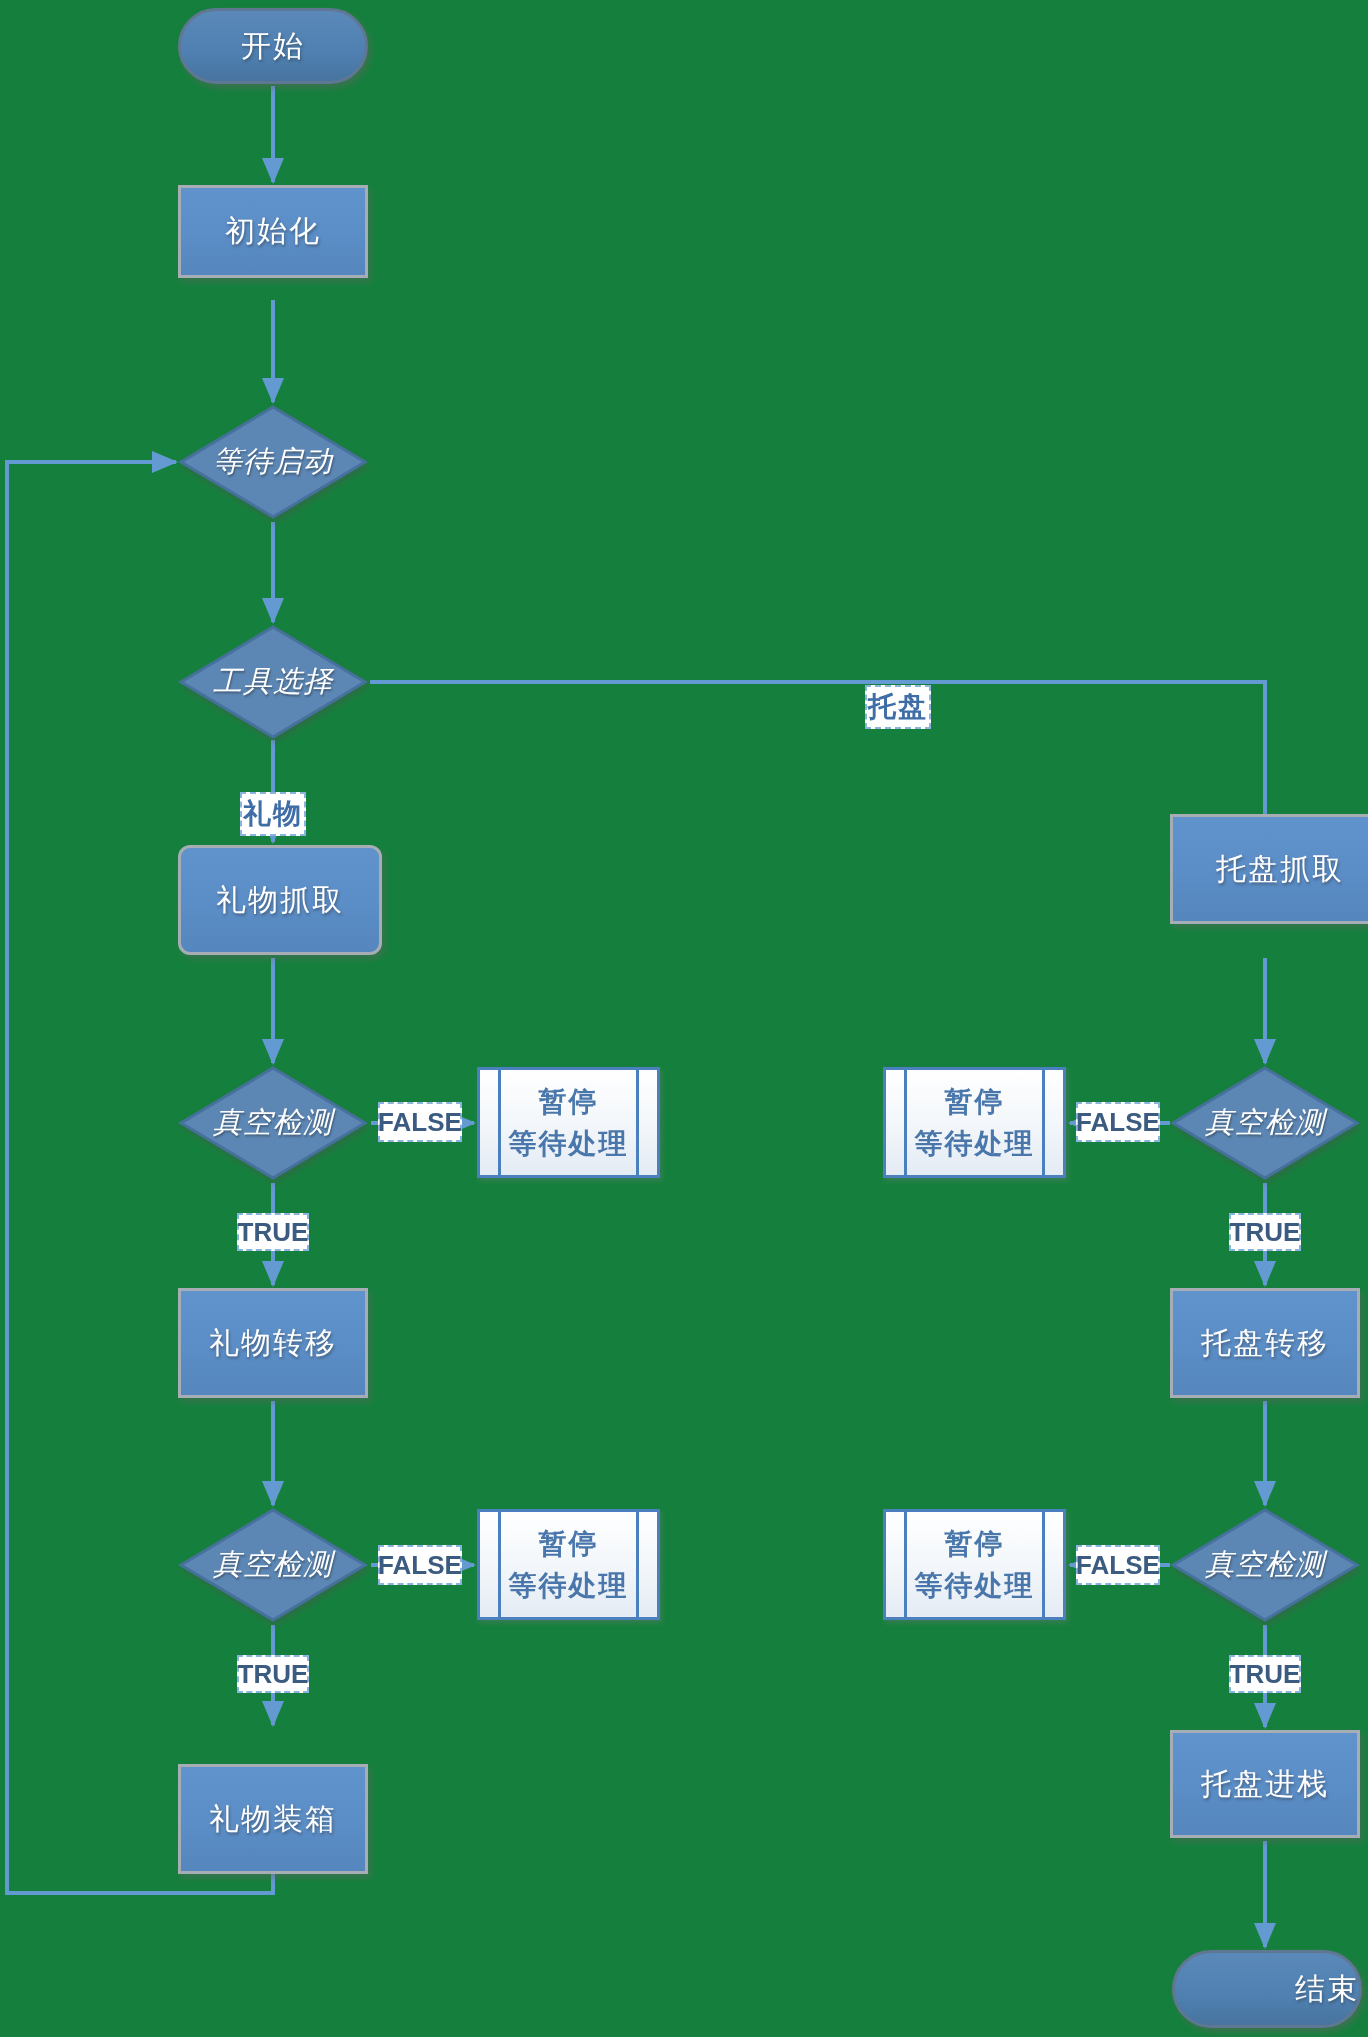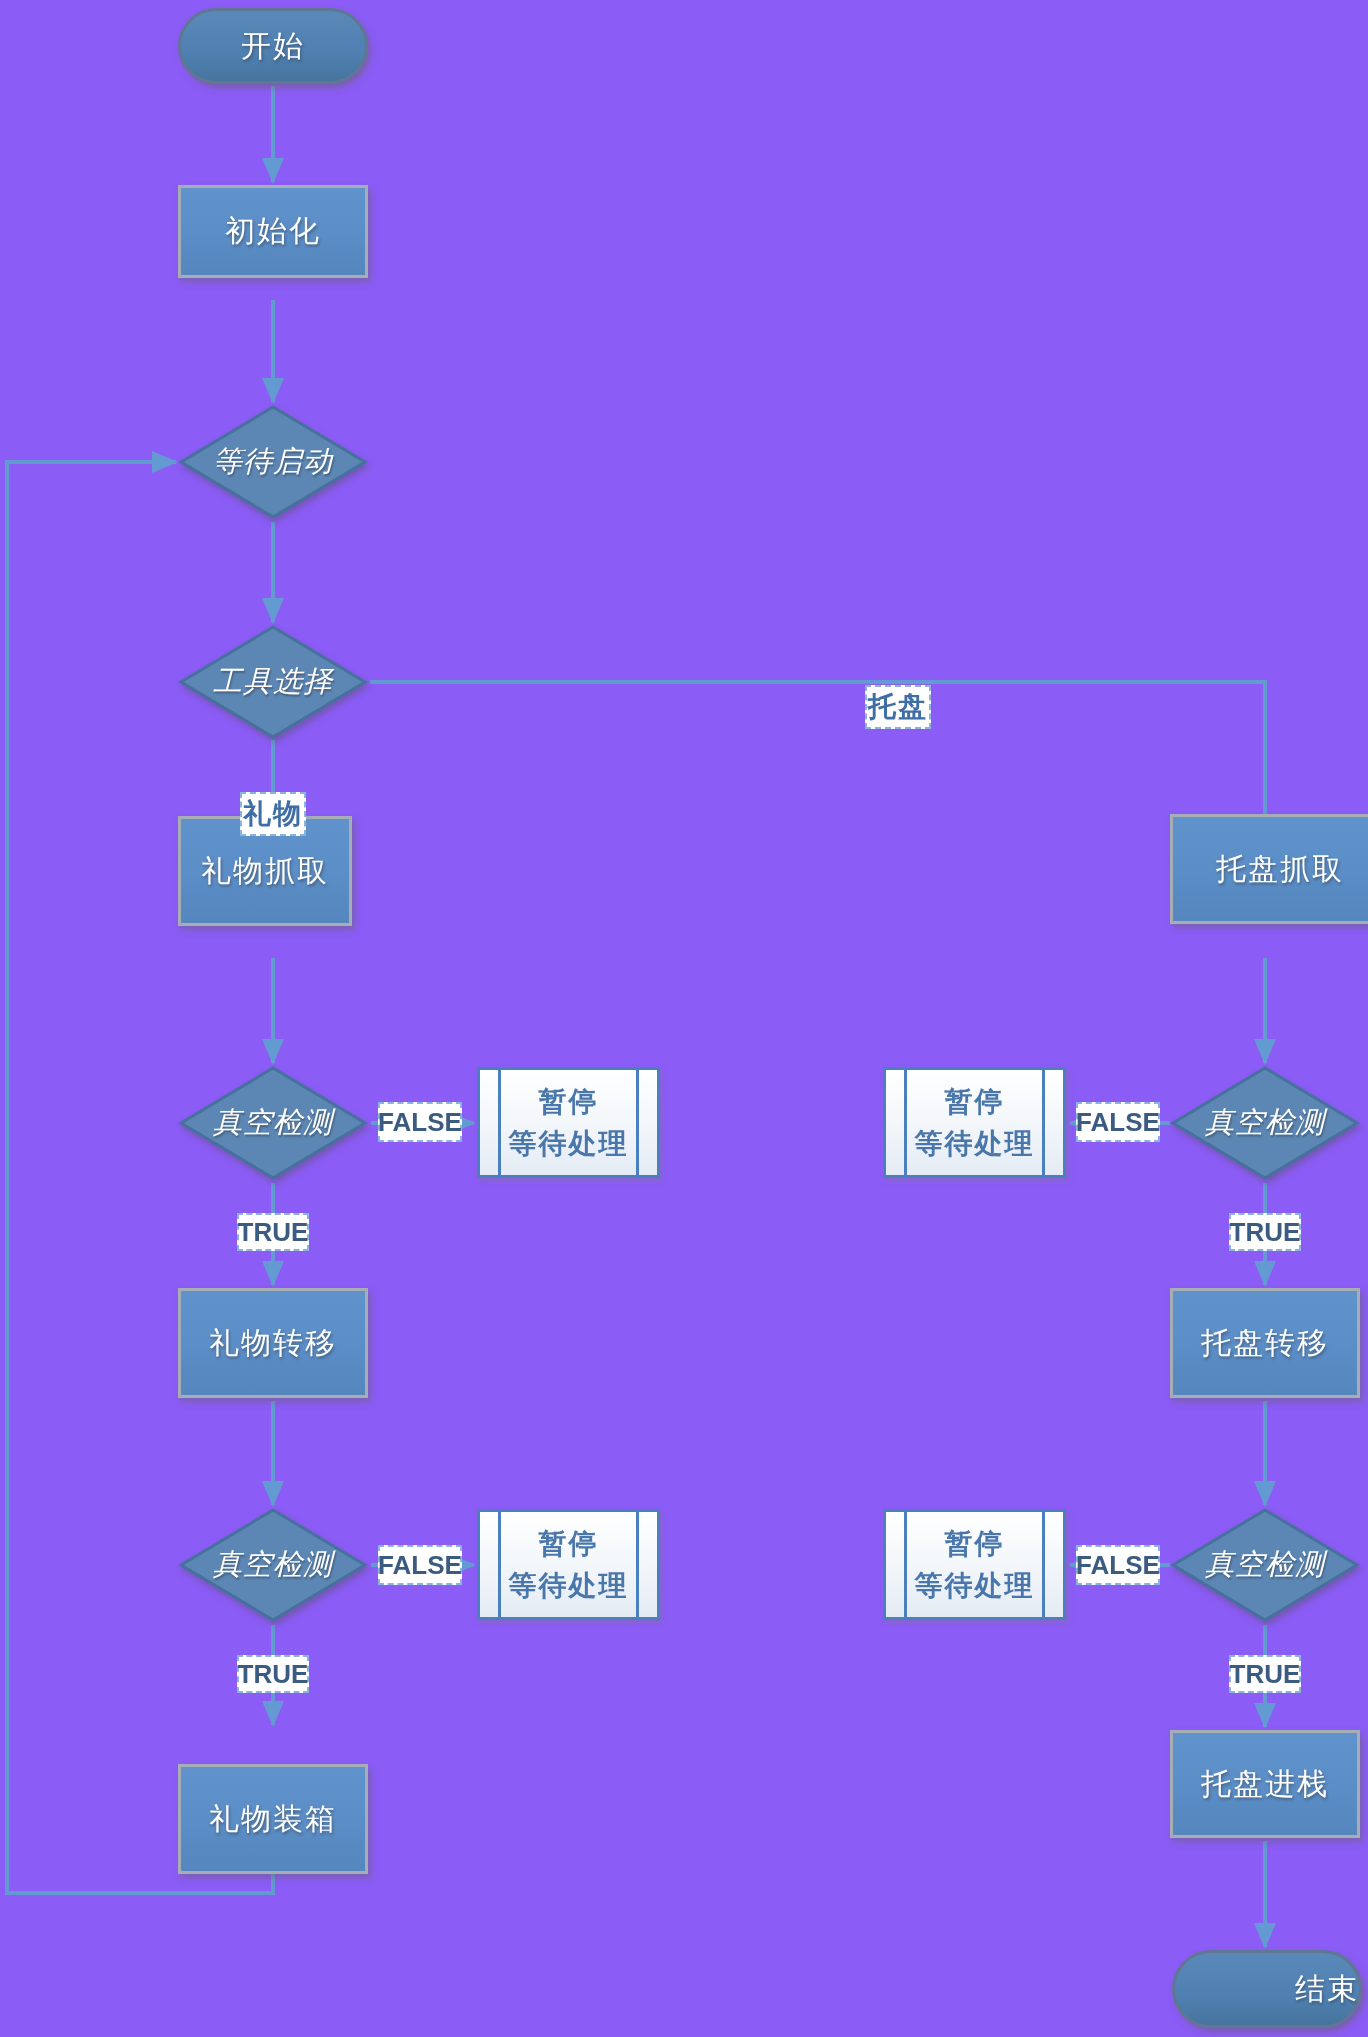--- a/index.html
+++ b/index.html
@@ -1,17 +1,17 @@
 <!DOCTYPE html>
 <html><head>
 <meta charset="utf-8">
 <style>
   html,body{margin:0;padding:0;background:#fff;}
   .canvas{
-    position:relative;width:1368px;height:2037px;background:#8b5cf6;overflow:hidden;
+    position:relative;width:1368px;height:2037px;background:#15803d;overflow:hidden;
     font-family:"Liberation Sans","DejaVu Sans",sans-serif;
   }
   .connectors{position:absolute;left:0;top:0;width:1368px;height:2037px;}
 
   .node{position:absolute;box-sizing:border-box;display:flex;align-items:center;justify-content:center;
     color:#ffffff;font-size:30px;letter-spacing:2px;text-shadow:1px 2px 3px rgba(40,40,40,.45);}
   .process{
     background:linear-gradient(180deg,#6093cc 0%,#5b8dc6 55%,#5586bd 100%);
     border:3px solid #a7adb5;
     box-shadow:3px 4px 6px rgba(100,100,100,.45);
@@ -83,21 +83,21 @@
   <div class="node terminator" style="left:178px;top:8px;width:190px;height:76px;">
     <span>开始</span>
   </div>
   <div class="node terminator" style="left:1172px;top:1950px;width:190px;height:78px;justify-content:flex-end;">
     <span>结束</span>
   </div>
 
   <div class="node process" style="left:178px;top:185px;width:190px;height:93px;">
     <span>初始化</span>
   </div>
-  <div class="node process" style="left:178px;top:816px;width:174px;height:110px;">
+  <div class="node process" style="left:178px;top:845px;width:204px;height:110px;border-radius:12px;">
     <span>礼物抓取</span>
   </div>
   <div class="node process" style="left:178px;top:1288px;width:190px;height:110px;">
     <span>礼物转移</span>
   </div>
   <div class="node process" style="left:178px;top:1728px;width:190px;height:110px;margin-top:36px;">
     <span>礼物装箱</span>
   </div>
   <div class="node process" style="left:1170px;top:814px;width:220px;height:110px;">
     <span>托盘抓取</span>

